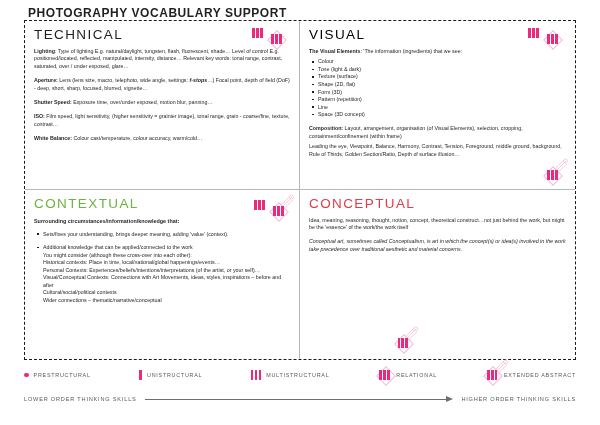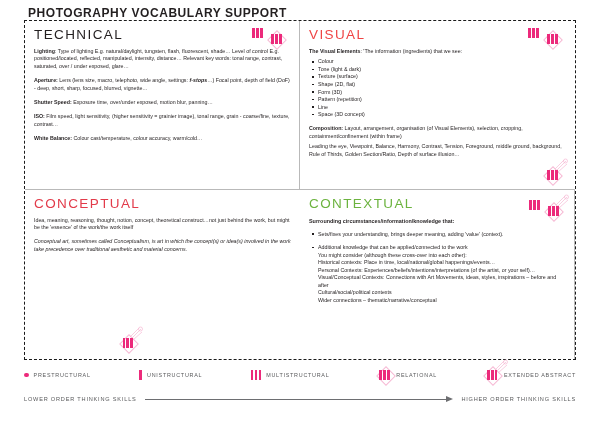--- a/index.html
+++ b/index.html
@@ -29,21 +29,21 @@
   .cell{position:relative;box-sizing:border-box;padding:6px 9px 20px 9px;overflow:hidden;}
   .cell.tl{border-right:0.9px solid #b9b9b9;border-bottom:0.9px solid #b9b9b9;}
   .cell.tr{border-bottom:0.9px solid #b9b9b9;}
   .cell.bl{border-right:0.9px solid #b9b9b9;}
 
   .cell-title{
     font-size:13.5px;font-weight:400;letter-spacing:1.4px;
     margin:1px 0 6px 0;line-height:1;
   }
   .t-technical{color:#231f20;}
-  .t-visual{color:#ef4444;}
+  .t-visual{color:#000000;}
   .t-contextual{color:#6cb33f;}
   .t-conceptual{color:#e23b4a;}
 
   .blk{font-size:5.3px;line-height:1.5;margin:0 0 6px 0;}
   .blk b{font-weight:bold;}
   .blk i{font-style:italic;}
   .tight{margin-bottom:3px;}
   .lead{font-weight:bold;font-size:5.4px;line-height:1.5;margin:0 0 6px 0;}
 
   ul.dots{margin:0 0 6px 0;padding:0 0 0 9px;list-style:none;}
@@ -196,20 +196,63 @@
             </svg>
             <span class="bars">
                 <span></span>
                 <span></span>
                 <span></span>
               </span>
           </span>
         </div>
       </div>
 
+      <div class="cell bl">
+        <div class="cell-title t-contextual">CONTEXTUAL</div>
+
+        <div class="badges ctx">
+          <span class="bars">
+              <span></span>
+              <span></span>
+              <span></span>
+            </span>
+          <span class="extabs">
+            <svg class="burst" viewBox="0 0 16 16">
+              <g stroke="#f6b9d4" stroke-width="0.7" fill="none">
+                <line x1="3" y1="13" x2="13" y2="3"></line>
+                <line x1="5" y1="14" x2="14" y2="6"></line>
+                <line x1="2" y1="11" x2="11" y2="2"></line>
+                <circle cx="12.5" cy="3" r="2"></circle>
+              </g>
+            </svg>
+            <span class="bars">
+                <span></span>
+                <span></span>
+                <span></span>
+              </span>
+          </span>
+        </div>
+
+        <p class="lead">Surrounding circumstances/information/knowledge that:</p>
+
+        <ul class="dots">
+          <li class="b">Sets/fixes your understanding, brings deeper meaning, adding 'value' (context).</li>
+        </ul>
+
+        <ul class="dots">
+          <li class="b">Additional knowledge that can be applied/connected to the work</li>
+          <li class="cont">You might consider (although these cross-over into each other):</li>
+          <li class="cont">Historical contexts: Place in time, local/national/global happenings/events…</li>
+          <li class="cont">Personal Contexts: Experiences/beliefs/intentions/interpretations (of the artist, or your self)…</li>
+          <li class="cont">Visual/Conceptual Contexts: Connections with Art Movements, ideas, styles, inspirations – before and after</li>
+          <li class="cont">Cultural/social/political contexts</li>
+          <li class="cont">Wider connections – thematic/narrative/conceptual</li>
+        </ul>
+      </div>
+
       <div class="cell br">
         <div class="cell-title t-conceptual">CONCEPTUAL</div>
 
         <p class="blk">Idea, meaning, reasoning, thought, notion, concept, theoretical construct…not just behind the work, but might be the 'essence' of the work/the work itself</p>
         <p class="blk"><i>Conceptual art, sometimes called Conceptualism, is art in which the concept(s) or idea(s) involved in the work take precedence over traditional aesthetic and material concerns.</i></p>
 
         <div class="badges conc-ea">
           <span class="extabs">
             <svg class="burst" viewBox="0 0 16 16">
               <g stroke="#f6b9d4" stroke-width="0.7" fill="none">
@@ -221,63 +264,20 @@
             </svg>
             <span class="bars">
                 <span></span>
                 <span></span>
                 <span></span>
               </span>
           </span>
         </div>
       </div>
 
-      <div class="cell bl">
-        <div class="cell-title t-contextual">CONTEXTUAL</div>
-
-        <div class="badges ctx">
-          <span class="bars">
-              <span></span>
-              <span></span>
-              <span></span>
-            </span>
-          <span class="extabs">
-            <svg class="burst" viewBox="0 0 16 16">
-              <g stroke="#f6b9d4" stroke-width="0.7" fill="none">
-                <line x1="3" y1="13" x2="13" y2="3"></line>
-                <line x1="5" y1="14" x2="14" y2="6"></line>
-                <line x1="2" y1="11" x2="11" y2="2"></line>
-                <circle cx="12.5" cy="3" r="2"></circle>
-              </g>
-            </svg>
-            <span class="bars">
-                <span></span>
-                <span></span>
-                <span></span>
-              </span>
-          </span>
-        </div>
-
-        <p class="lead">Surrounding circumstances/information/knowledge that:</p>
-
-        <ul class="dots">
-          <li class="b">Sets/fixes your understanding, brings deeper meaning, adding 'value' (context).</li>
-        </ul>
-
-        <ul class="dots">
-          <li class="b">Additional knowledge that can be applied/connected to the work</li>
-          <li class="cont">You might consider (although these cross-over into each other):</li>
-          <li class="cont">Historical contexts: Place in time, local/national/global happenings/events…</li>
-          <li class="cont">Personal Contexts: Experiences/beliefs/intentions/interpretations (of the artist, or your self)…</li>
-          <li class="cont">Visual/Conceptual Contexts: Connections with Art Movements, ideas, styles, inspirations – before and after</li>
-          <li class="cont">Cultural/social/political contexts</li>
-          <li class="cont">Wider connections – thematic/narrative/conceptual</li>
-        </ul>
-      </div>
-
     </div>
   </div>
 
   <div class="legend">
 
     <div class="leg-item">
       <span class="dotmark"></span>
       <span class="leg-label">PRESTRUCTURAL</span>
     </div>
     <div class="leg-sp"></div>

